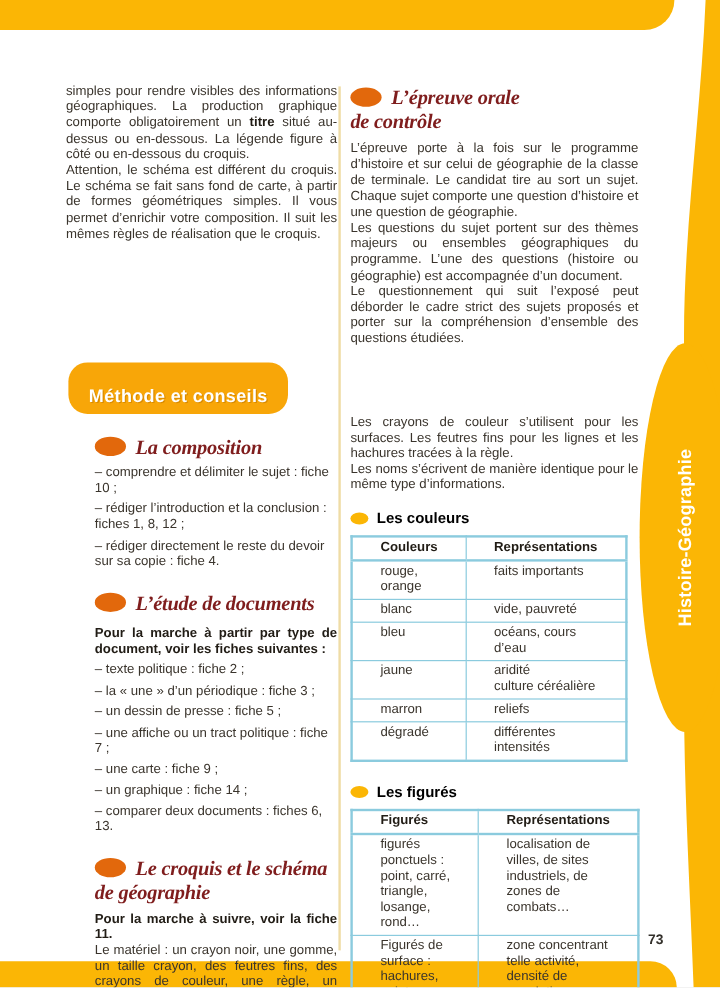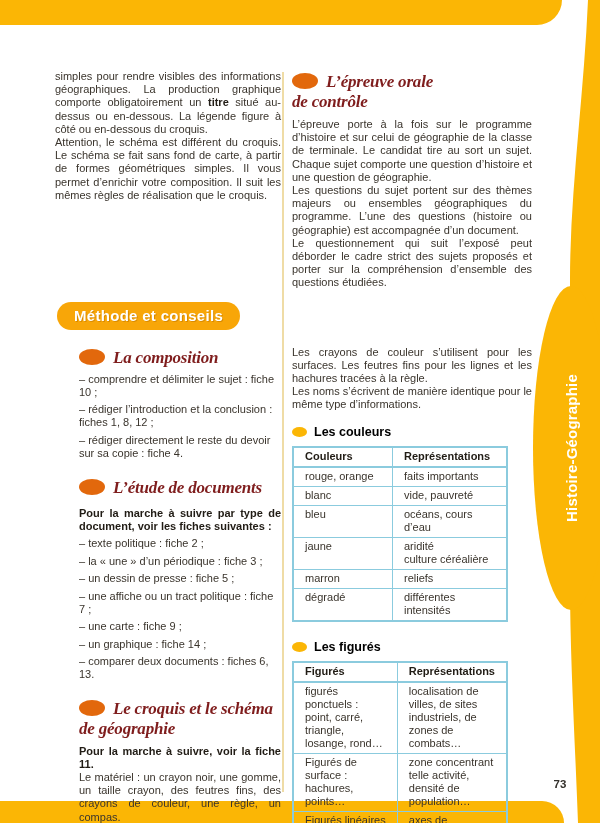--- a/index.html
+++ b/index.html
@@ -19,21 +19,21 @@
     background:#FBB605; border-top-right-radius:24px;
   }
   .strip-svg { position:absolute; right:0; top:0; }
   .side-tab {
     position:absolute; left:453px; top:438px; width:240px; height:20px;
     text-align:center; transform:rotate(-90deg); transform-origin:center;
     color:#ffffff; font-weight:bold; font-size:15px; letter-spacing:.2px;
     white-space:nowrap;
   }
   .page-number {
-    position:absolute; left:540px; top:778px; width:40px; text-align:center;
+    position:absolute; left:540px; top:778px; width:40px; 
     font-weight:bold; font-size:11.5px; color:#33302b;
   }
   .col-divider {
     position:absolute; left:282px; top:72px; width:1.5px; height:720px;
     background:#EFDCA6;
   }
   
   .col-left  { position:absolute; left:55px;  top:70px; width:226px; }
   .col-right { position:absolute; left:292px; top:72px; width:240px; }
   p { margin:0; }
@@ -44,21 +44,21 @@
     font-size:11px; line-height:13px; font-weight:bold; color:#211c15;
     margin-top:9px; text-align:justify;
   }
   .item { font-size:11px; line-height:13px; margin-top:4.5px; text-align:left; }
   b { color:#211c15; }
   
   .banner {
     display:inline-block; margin-top:100px; margin-left:2px;
     background:#F8A608; color:#ffffff;
     font-weight:bold; font-size:15px; letter-spacing:.3px;
-    padding:5px 17px 6px; border-radius:16px;
+    padding:20px 17px 6px; border-radius:16px;
     text-shadow:1px 1px 0 #d98b00;
   }
   h2.h {
     margin:0; font-family:Liberation Serif, serif; font-style:italic;
     font-weight:bold; font-size:17px; line-height:20px;
     color:#7f1d1d; letter-spacing:-0.2px;
   }
   .sec { margin-top:18px;margin-left:24px; }
   .bullet-big {
     display:inline-block; width:26px; height:16px; background:#E2680C;
@@ -71,21 +71,21 @@
   .bullet-small {
     display:inline-block; width:15px; height:10px; background:#FBB605;
     border-radius:50%; margin-right:7px; vertical-align:-1px;
   }
   
   table.tbl {
     border-collapse:collapse; width:216px; margin-top:7px;
     border:2px solid #8BCBDE; font-size:11px; line-height:13px;
   }
   table.tbl th, table.tbl td {
-    border:1px solid #8BCBDE; padding:2px 11px 3px; text-align:left;
+    border:1px solid #8BCBDE; padding:2px 23px 3px; text-align:left;
     vertical-align:top; white-space:pre-line; color:#3a342c;
   }
   table.tbl th {
     font-weight:bold; color:#211c15; border-bottom:2px solid #8BCBDE;
   }
   table.tbl.couleurs td:first-child, table.tbl.couleurs th:first-child { width:76px; }
   table.tbl.figures  td:first-child, table.tbl.figures  th:first-child { width:104px; }
 </style>
 </head>
 <body>
@@ -110,21 +110,21 @@
 
     <div class="sec">
       <h2 class="h"><span class="bullet-big"></span><span>La composition</span></h2>
       <p class="item">– comprendre et délimiter le sujet : fiche 10 ;</p>
       <p class="item">– rédiger l’introduction et la conclusion : fiches 1, 8, 12 ;</p>
       <p class="item">– rédiger directement le reste du devoir sur sa copie : fiche 4.</p>
     </div>
 
     <div class="sec">
       <h2 class="h"><span class="bullet-big"></span><span>L’étude de documents</span></h2>
-      <p class="lead">Pour la marche à suivre par type de document, voir les fiches suivantes :</p>
+      <p class="lead">Pour la marche à partir par type de document, voir les fiches suivantes :</p>
       <p class="item">– texte politique : fiche 2 ;</p>
       <p class="item">– la « une » d’un périodique : fiche 3 ;</p>
       <p class="item">– un dessin de presse : fiche 5 ;</p>
       <p class="item">– une affiche ou un tract politique : fiche 7 ;</p>
       <p class="item">– une carte : fiche 9 ;</p>
       <p class="item">– un graphique : fiche 14 ;</p>
       <p class="item">– comparer deux documents : fiches 6, 13.</p>
     </div>
 
     <div class="sec">

